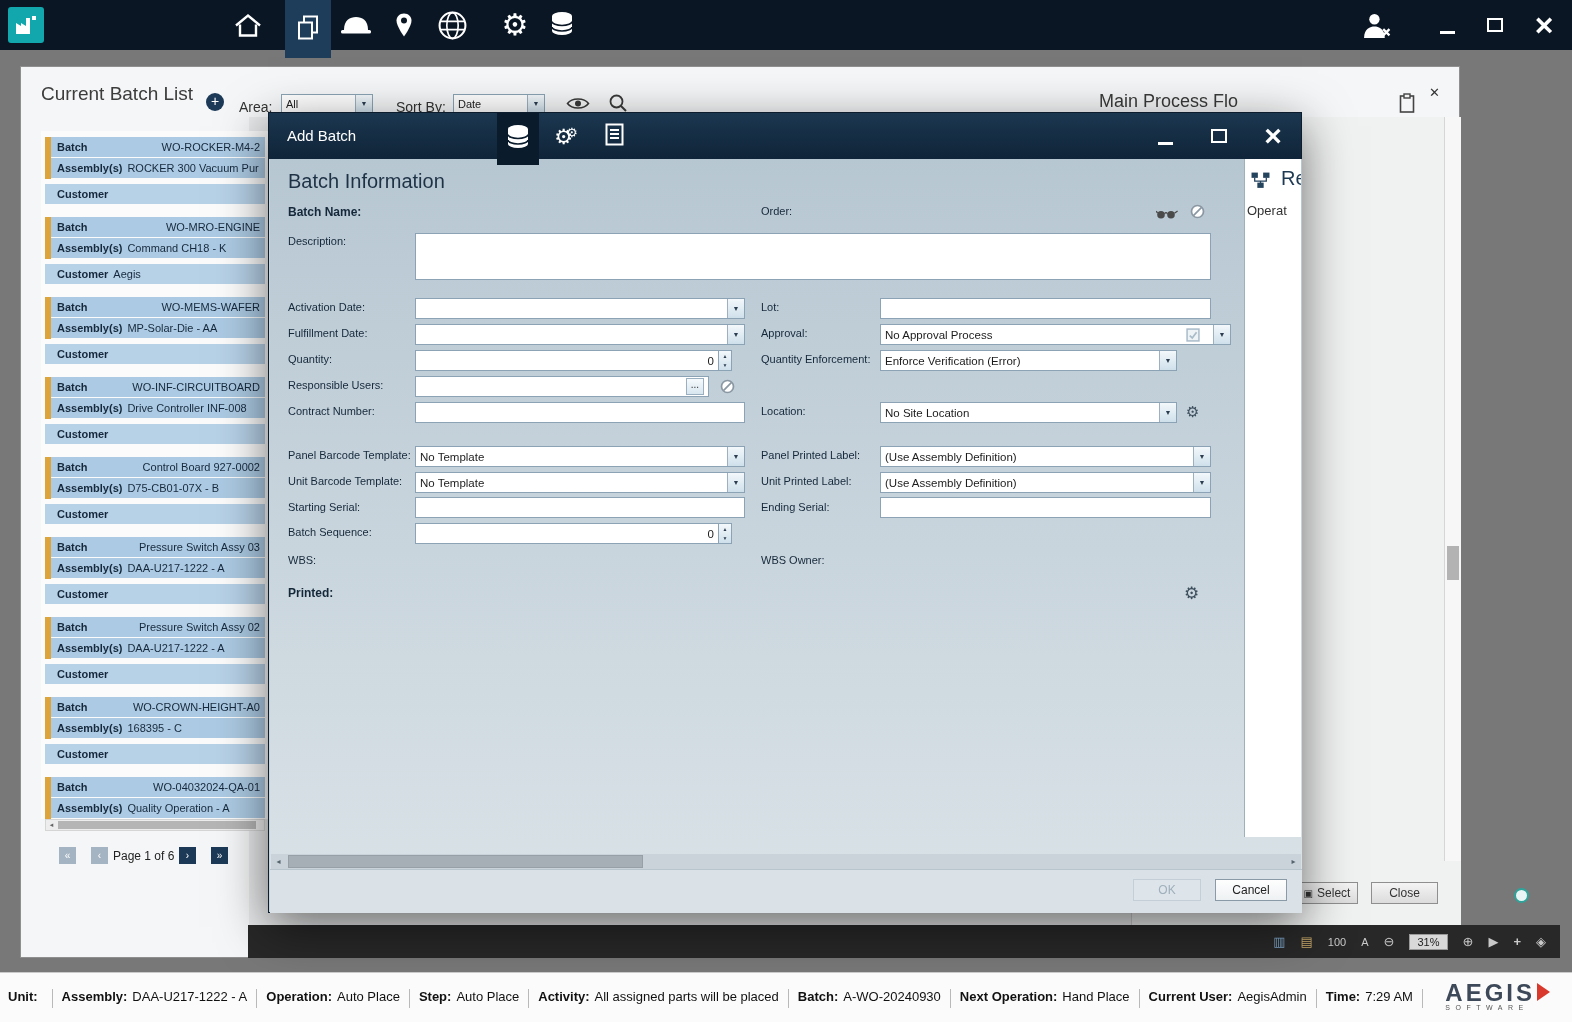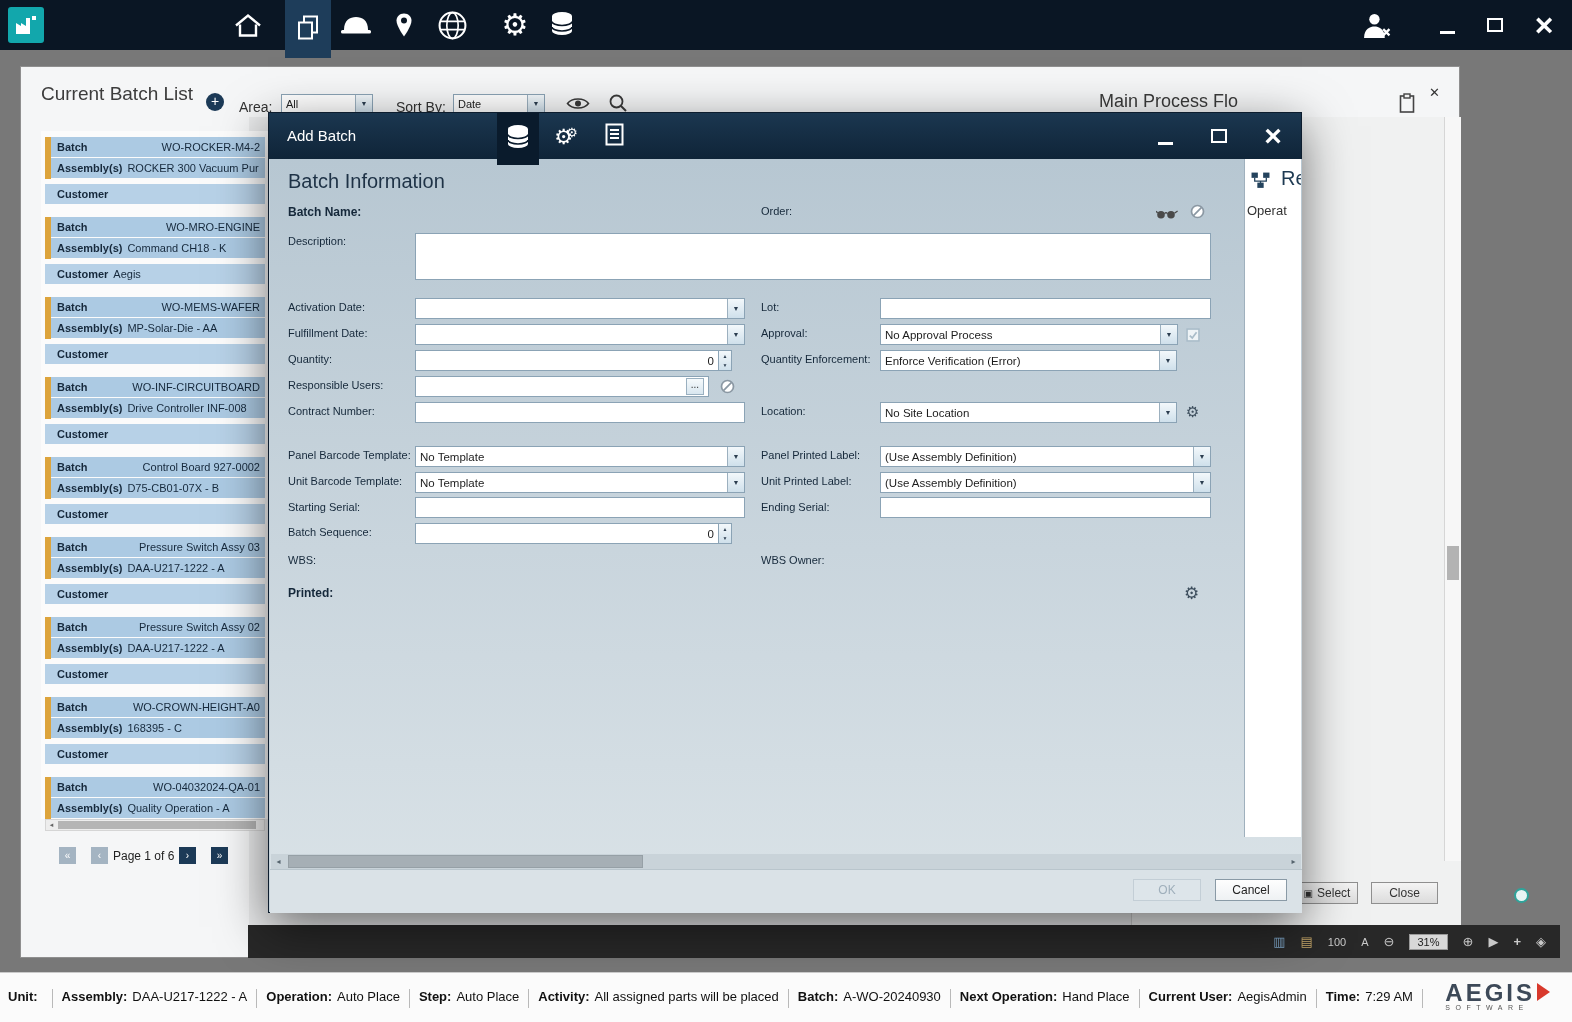--- a/index.html
+++ b/index.html
@@ -373,21 +373,21 @@
       <span class="ddarrow">▼</span>
     </div>
   <div class="lbl" style="left:492px;top:188px">Lot:</div>
   <div class="inp" style="left:611px;top:185px;width:331px"></div>
 
   <div class="lbl" style="left:19px;top:214px">Fulfillment Date:</div>
   <div class="dd" style="left:146px;top:211px;width:330px">
       <span class="ddarrow">▼</span>
     </div>
   <div class="lbl" style="left:492px;top:214px">Approval:</div>
-  <div class="dd" style="left:611px;top:211px;width:298px">
+  <div class="dd" style="left:611px;top:211px;width:351px">
     <span>No Approval Process</span>
     <span class="ddarrow">▼</span>
   </div>
   <span style="position:absolute;left:917px;top:215px">
     <svg width="14" height="14" viewBox="0 0 13 13">
         <rect x="1" y="1" width="11" height="11" fill="#eef3f6" stroke="#a9bcc9" stroke-width="1.4"></rect>
         <path d="M3.5 7 L5.8 9.2 L9.8 4" stroke="#a9bcc9" stroke-width="1.6" fill="none"></path>
       </svg>
   </span>
 

